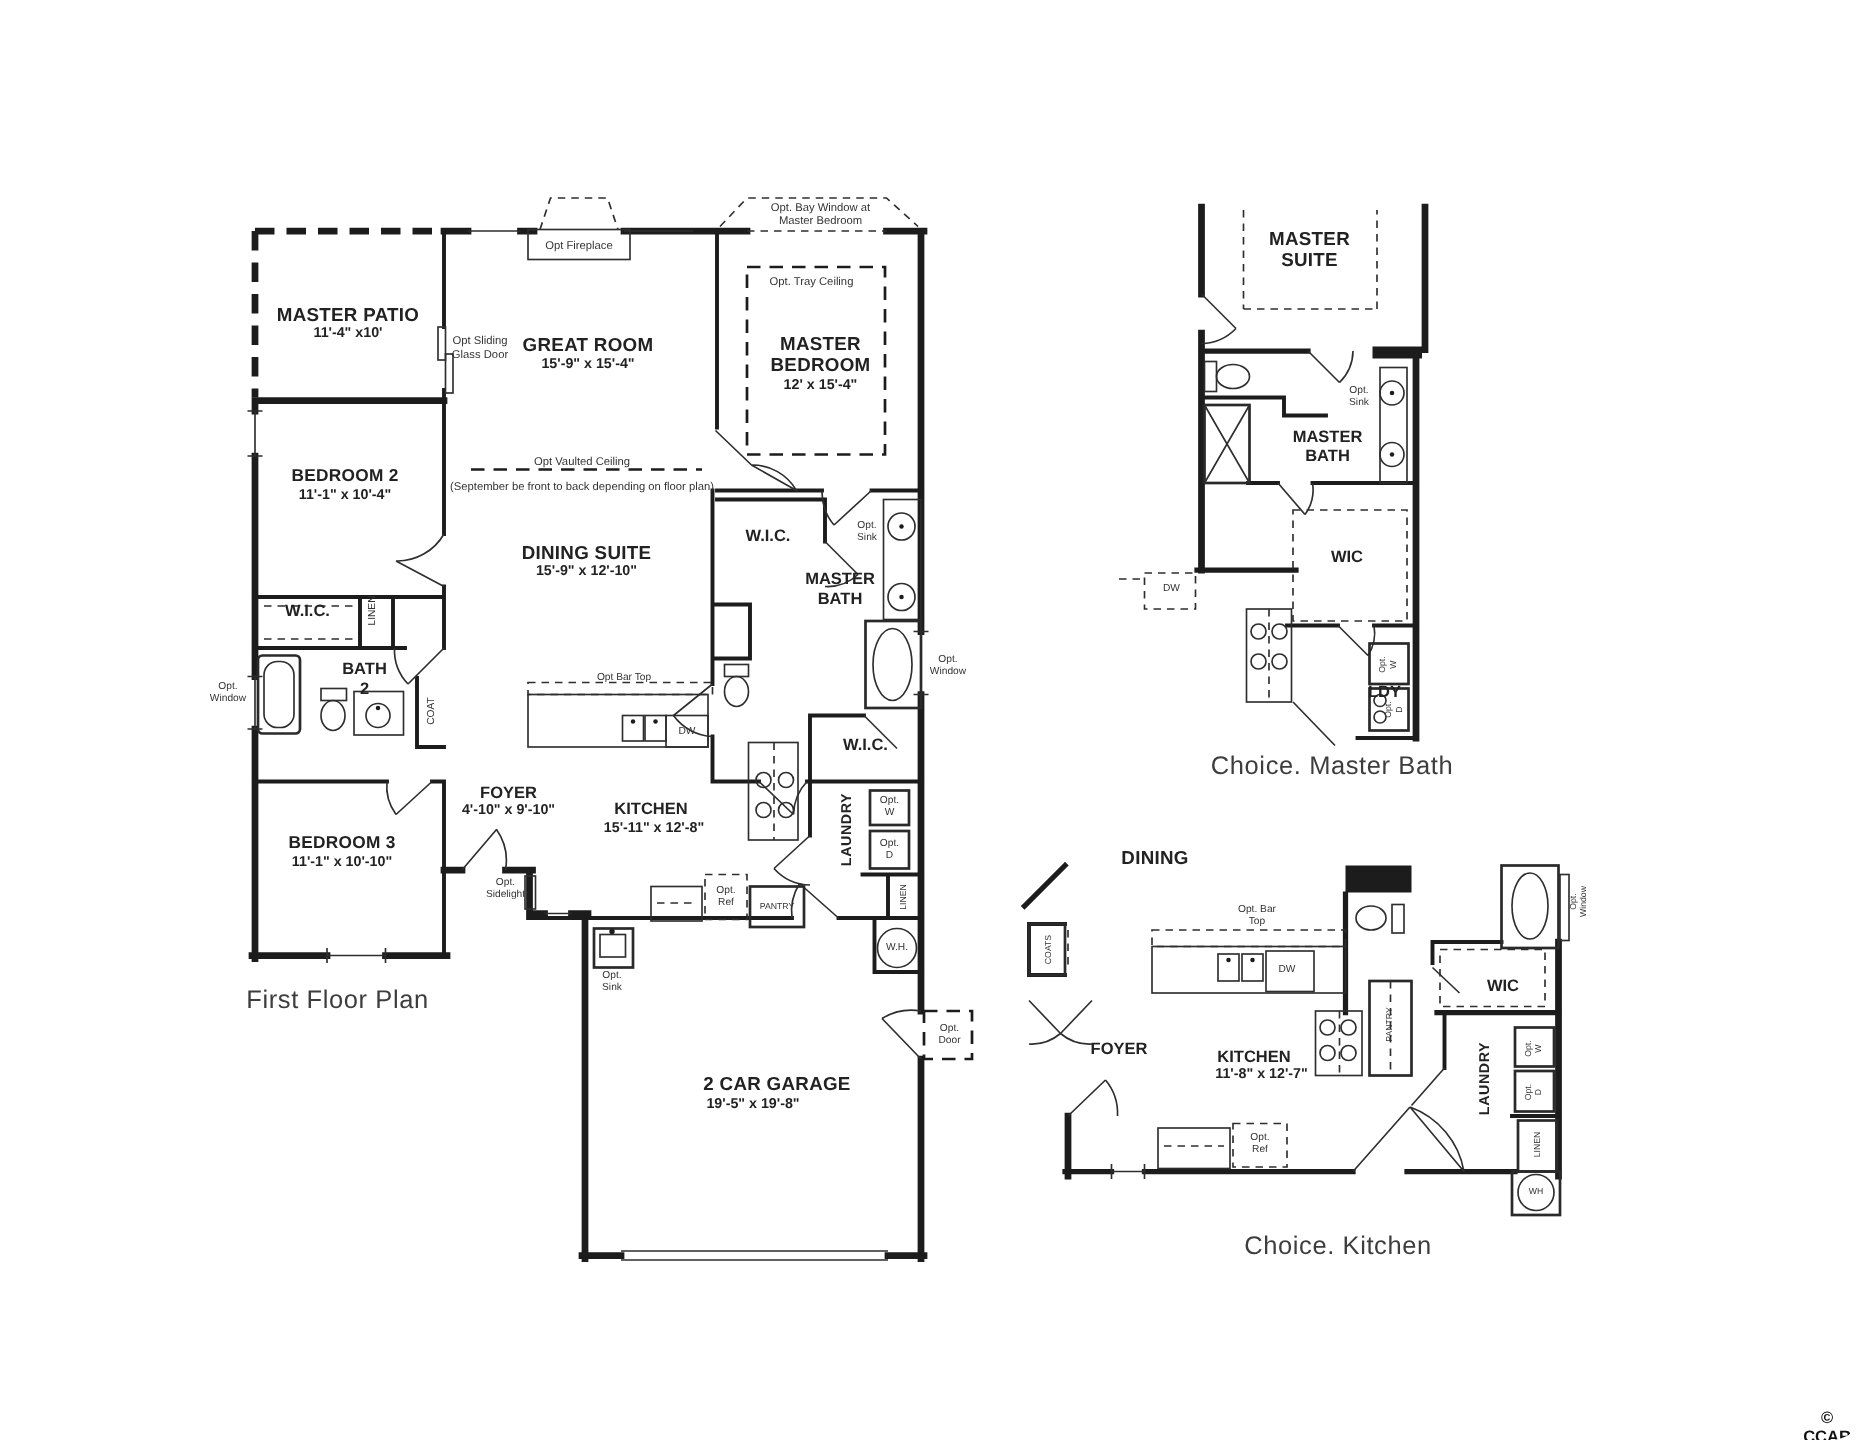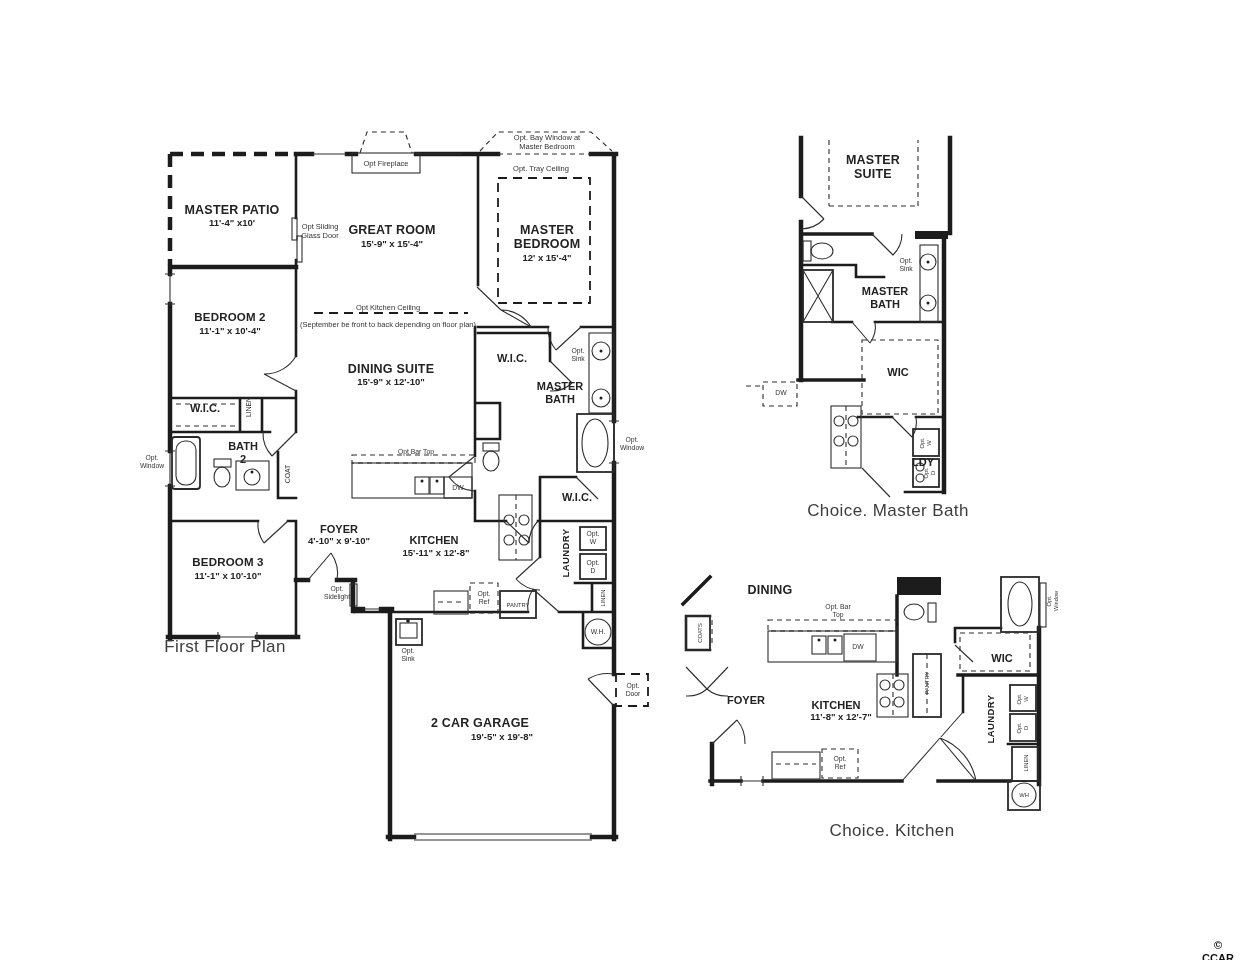--- a/index.html
+++ b/index.html
@@ -1,17 +1,17 @@
 <!DOCTYPE html>
 <html><head>
 <meta charset="utf-8">
 <style>
   html,body{margin:0;padding:0;background:#fff;}
   #canvas{position:relative;width:1242px;height:960px;background:#fff;overflow:hidden;
-          font-family:"Liberation Sans",sans-serif;}
+          font-family:"Liberation Sans",sans-serif;border-radius:21px;}
   svg{position:absolute;left:0;top:0;}
   
   .w5{stroke:#1c1c1c;stroke-width:4.5;fill:none;stroke-linecap:square}
   .w4{stroke:#1c1c1c;stroke-width:3.5;fill:none;stroke-linecap:square}
   .w3{stroke:#1c1c1c;stroke-width:2.6;fill:none;stroke-linecap:square}
   .w2{stroke:#2a2a2a;stroke-width:1.8;fill:none}
   .t {stroke:#2e2e2e;stroke-width:1.1;fill:none}
   .d {stroke:#2e2e2e;stroke-width:1.1;fill:none;stroke-dasharray:5 4}
   .d2{stroke:#1c1c1c;stroke-width:1.8;fill:none;stroke-dasharray:9 6}
   .wd{stroke:#1c1c1c;stroke-width:4.5;fill:none;stroke-dasharray:13 8}
@@ -311,33 +311,33 @@
           <rect class="t" x="772" y="752" width="48" height="27"></rect>
           <path class="d" d="M776 764 H816"></path>
         </g>
   </g>
 </svg>
 
 <div>
   <div class="L s" style="left:547px;top:143px">Opt. Bay Window at
 Master Bedroom</div>
   <div class="L s" style="left:386px;top:164px">Opt Fireplace</div>
-  <div class="L s" style="left:541px;top:169px">Opt. Tray Ceiling</div>
+  <div class="L s" style="left:541px;top:188px">Opt. Tray Ceiling</div>
   <div class="L b2" style="left:232px;top:210px">MASTER PATIO</div>
   <div class="L dm" style="left:232px;top:223px">11'-4" x10'</div>
   <div class="L s" style="left:320px;top:232px">Opt Sliding
 Glass Door</div>
   <div class="L b2" style="left:392px;top:230px">GREAT ROOM</div>
   <div class="L dm" style="left:392px;top:244px">15'-9" x 15'-4"</div>
   <div class="L b2" style="left:547px;top:237px">MASTER
 BEDROOM</div>
   <div class="L dm" style="left:547px;top:258px">12' x 15'-4"</div>
   <div class="L b" style="left:230px;top:318px">BEDROOM 2</div>
   <div class="L dm" style="left:230px;top:331px">11'-1" x 10'-4"</div>
-  <div class="L s" style="left:388px;top:308px">Opt Kitchen Ceiling</div>
+  <div class="L s" style="left:388px;top:308px">Opt Vaulted Ceiling</div>
   <div class="L s" style="left:388px;top:325px">(September be front to back depending on floor plan)</div>
   <div class="L b2" style="left:391px;top:369px">DINING SUITE</div>
   <div class="L dm" style="left:391px;top:382px">15'-9" x 12'-10"</div>
   <div class="L b3" style="left:512px;top:358px">W.I.C.</div>
   <div class="L x" style="left:578px;top:355px">Opt.
 Sink</div>
   <div class="L b3" style="left:560px;top:393px">MASTER
 BATH</div>
   <div class="L b3" style="left:205px;top:408px">W.I.C.</div>
   <div class="L x v" style="left:249px;top:407px">LINEN</div>
@@ -366,44 +366,44 @@
 Sidelight</div>
   <div class="L x2" style="left:518px;top:605px">PANTRY</div>
   <div class="L x" style="left:484px;top:598px">Opt.
 Ref</div>
   <div class="L x2 v" style="left:603px;top:598px">LINEN</div>
   <div class="L x" style="left:598px;top:632px">W.H.</div>
   <div class="L x" style="left:408px;top:655px">Opt.
 Sink</div>
   <div class="L x" style="left:633px;top:690px">Opt.
 Door</div>
-  <div class="L b2" style="left:480px;top:723px">2 CAR GARAGE</div>
+  <div class="L b2" style="left:518px;top:723px">2 CAR GARAGE</div>
   <div class="L dm" style="left:502px;top:737px">19'-5" x 19'-8"</div>
-  <div class="L cap" style="left:225px;top:647px">First Floor Plan</div>
+  <div class="L cap" style="left:225px;top:667px">First Floor Plan</div>
 </div>
 
 <div>
   <div class="L b2" style="left:873px;top:167px">MASTER
 SUITE</div>
   <div class="L x" style="left:906px;top:265px">Opt.
 Sink</div>
   <div class="L b3" style="left:885px;top:298px">MASTER
 BATH</div>
   <div class="L b3" style="left:898px;top:372px">WIC</div>
   <div class="L x" style="left:781px;top:393px">DW</div>
   <div class="L b3" style="left:923px;top:462px">LDY</div>
   <div class="L x2 v" style="left:926px;top:443px">Opt.
 W</div>
   <div class="L x2 v" style="left:930px;top:473px">Opt.
 D</div>
   <div class="L cap" style="left:888px;top:511px">Choice. Master Bath</div>
 </div>
 
 <div>
-  <div class="L b2" style="left:770px;top:590px">DINING</div>
+  <div class="L b2" style="left:770px;top:572px">DINING</div>
   <div class="L x" style="left:838px;top:611px">Opt. Bar
 Top</div>
   <div class="L x" style="left:858px;top:647px">DW</div>
   <div class="L x2 v" style="left:700px;top:633px">COATS</div>
   <div class="L x2 v" style="left:1053px;top:601px">Opt.
 Window</div>
   <div class="L b3" style="left:1002px;top:658px">WIC</div>
   <div class="L b3" style="left:746px;top:700px">FOYER</div>
   <div class="L b3" style="left:836px;top:705px">KITCHEN</div>
   <div class="L dm" style="left:841px;top:717px">11'-8" x 12'-7"</div>

